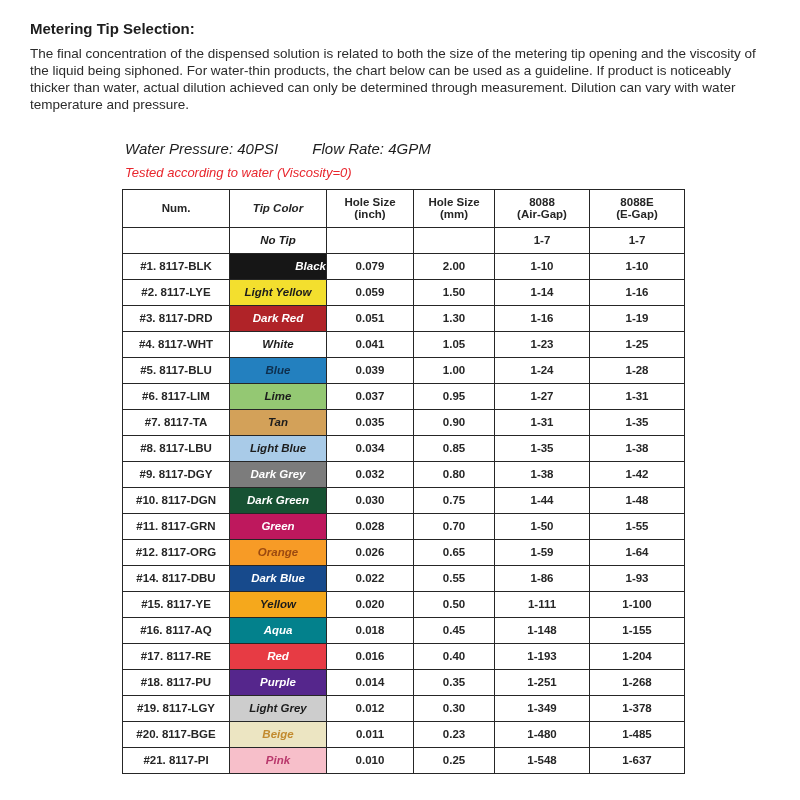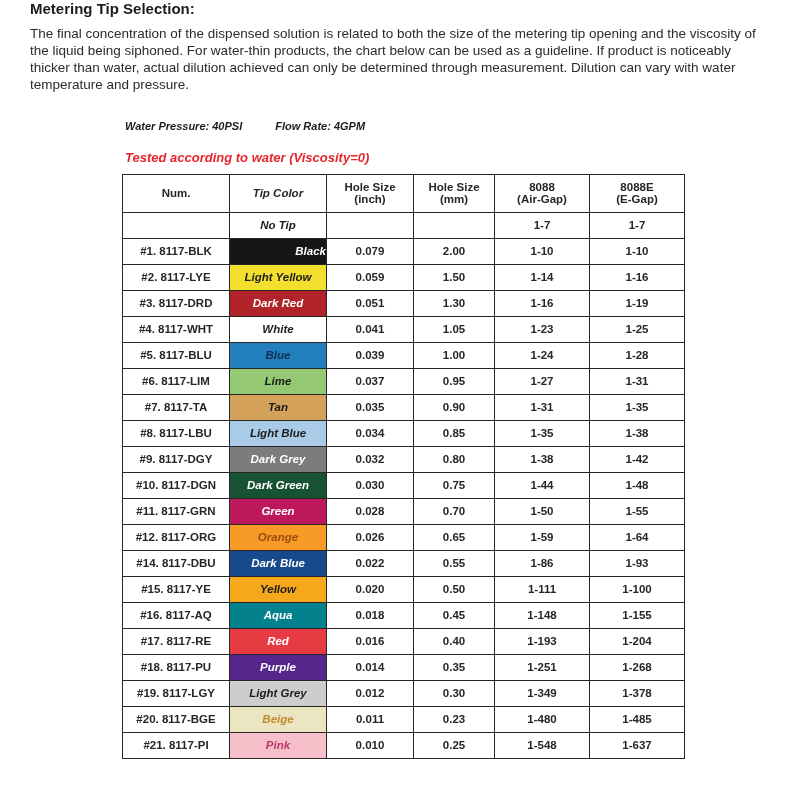--- a/index.html
+++ b/index.html
@@ -11,49 +11,49 @@
     width: 800px;
     height: 800px;
     overflow: hidden;
     font-family: "Liberation Sans", sans-serif;
     color: #262626;
   }
   .page {
     box-sizing: border-box;
     width: 800px;
     height: 732px;
-    padding: 0 28px 0 30px;
+    padding: 20px 28px 0 30px;
   }
   .title {
     font-size: 15px;
     font-weight: bold;
     margin: 0 0 8px 0;
     color: #1d1d1d;
   }
   .intro {
     font-size: 13.5px;
     line-height: 1.27;
     margin: 0;
     max-width: 742px;
     color: #2b2b2b;
   }
   .conditions {
-    margin: 26px 0 18px 95px;
-    font-size: 11px;
-    font-weight: bold;
+    margin: 26px 0 8px 95px;
+    font-size: 15px;
+    font-weight: normal;
     font-style: italic;
     color: #1d1d1d;
   }
   .conditions .cond-flow {
     margin-left: 30px;
   }
   .tested {
     margin: 7px 0 9px 95px;
     font-size: 13px;
-    font-weight: bold;
+    font-weight: normal;
     font-style: italic;
   }
   table.tip-table {
     border-collapse: collapse;
     table-layout: fixed;
     margin-left: 92px;
   }
   .tip-table th, .tip-table td {
     border: 1px solid #262626;
     text-align: center;

